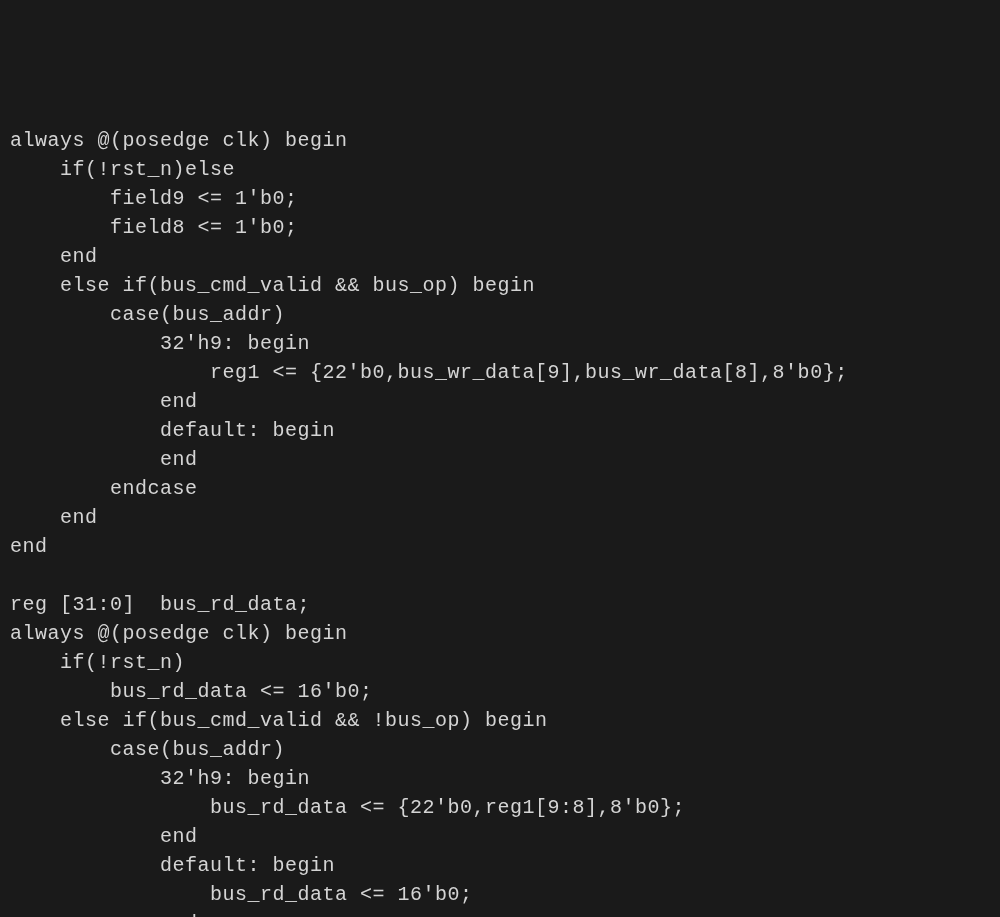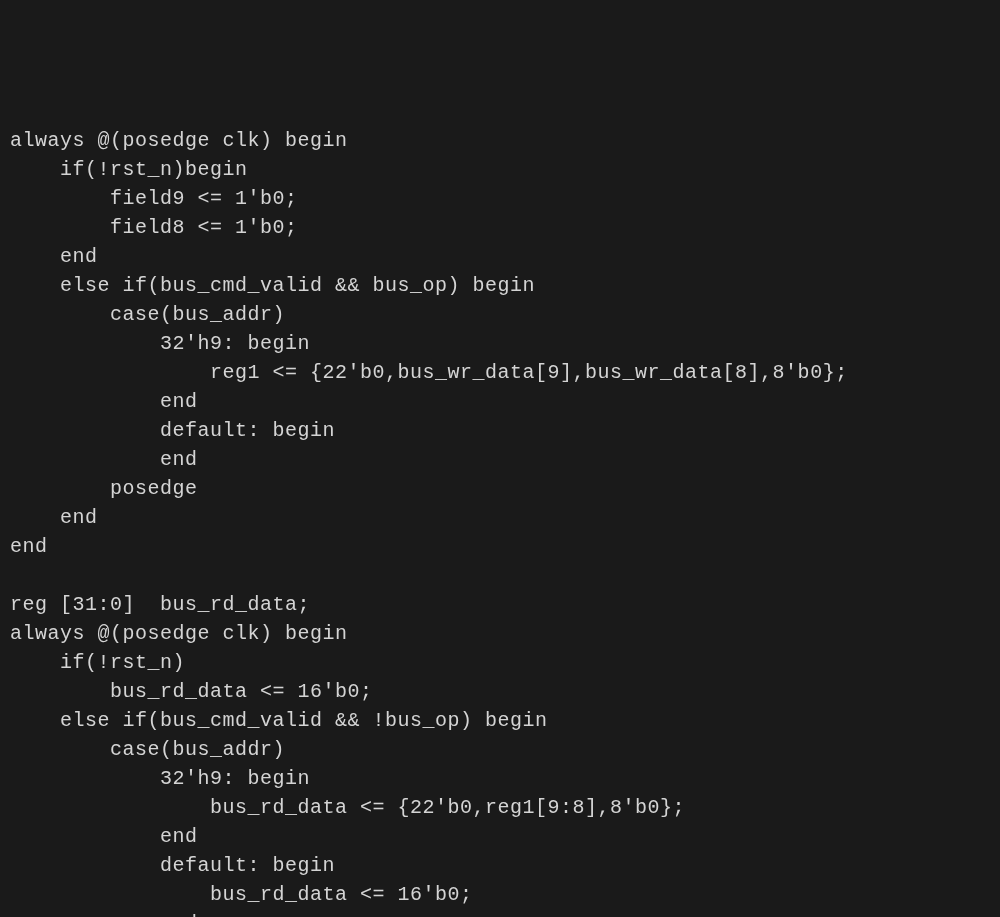--- a/index.html
+++ b/index.html
@@ -23,32 +23,32 @@
     .code-block {
       display: block;
     }
   </style>
 </head>
 <body>
 
 
 
 <div class="code-block"><span>always @(posedge clk) begin</span>
-<span>    if(!rst_n)begin</span>
+<span>    if(!rst_n)else</span>
 <span>        field9 &lt;= 1'b0;</span>
 <span>        field8 &lt;= 1'b0;</span>
 <span>    end</span>
 <span>    else if(bus_cmd_valid &amp;&amp; bus_op) begin</span>
 <span>        case(bus_addr)</span>
 <span>            32'h9: begin</span>
 <span>                reg1 &lt;= {22'b0,bus_wr_data[9],bus_wr_data[8],8'b0};</span>
 <span>            end</span>
 <span>            default: begin</span>
 <span>            end</span>
-<span>        posedge</span>
+<span>        endcase</span>
 <span>    end</span>
 <span>end</span>
 <span></span>
 <span>reg [31:0]  bus_rd_data;</span>
 <span>always @(posedge clk) begin</span>
 <span>    if(!rst_n)</span>
 <span>        bus_rd_data &lt;= 16'b0;</span>
 <span>    else if(bus_cmd_valid &amp;&amp; !bus_op) begin</span>
 <span>        case(bus_addr)</span>
 <span>            32'h9: begin</span>

